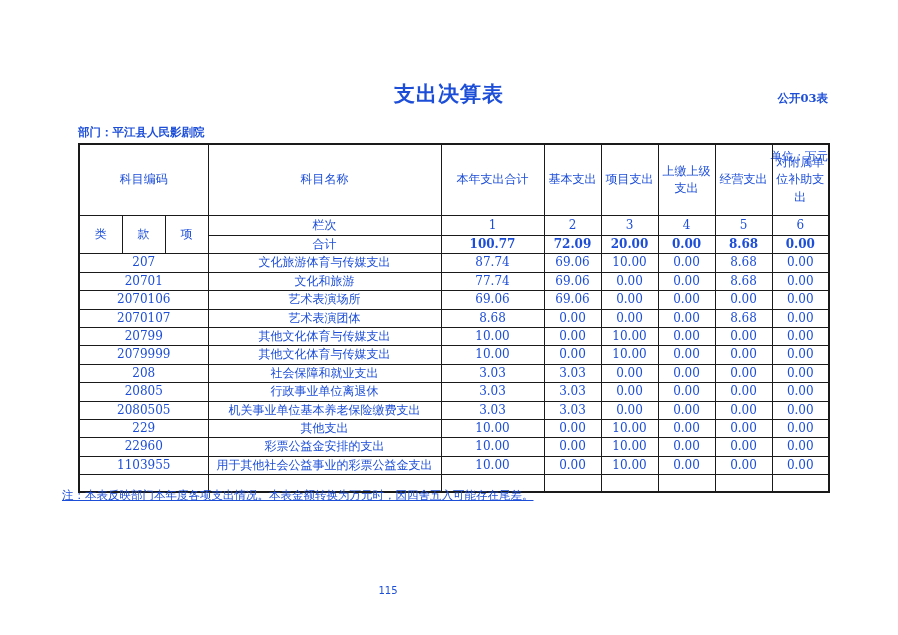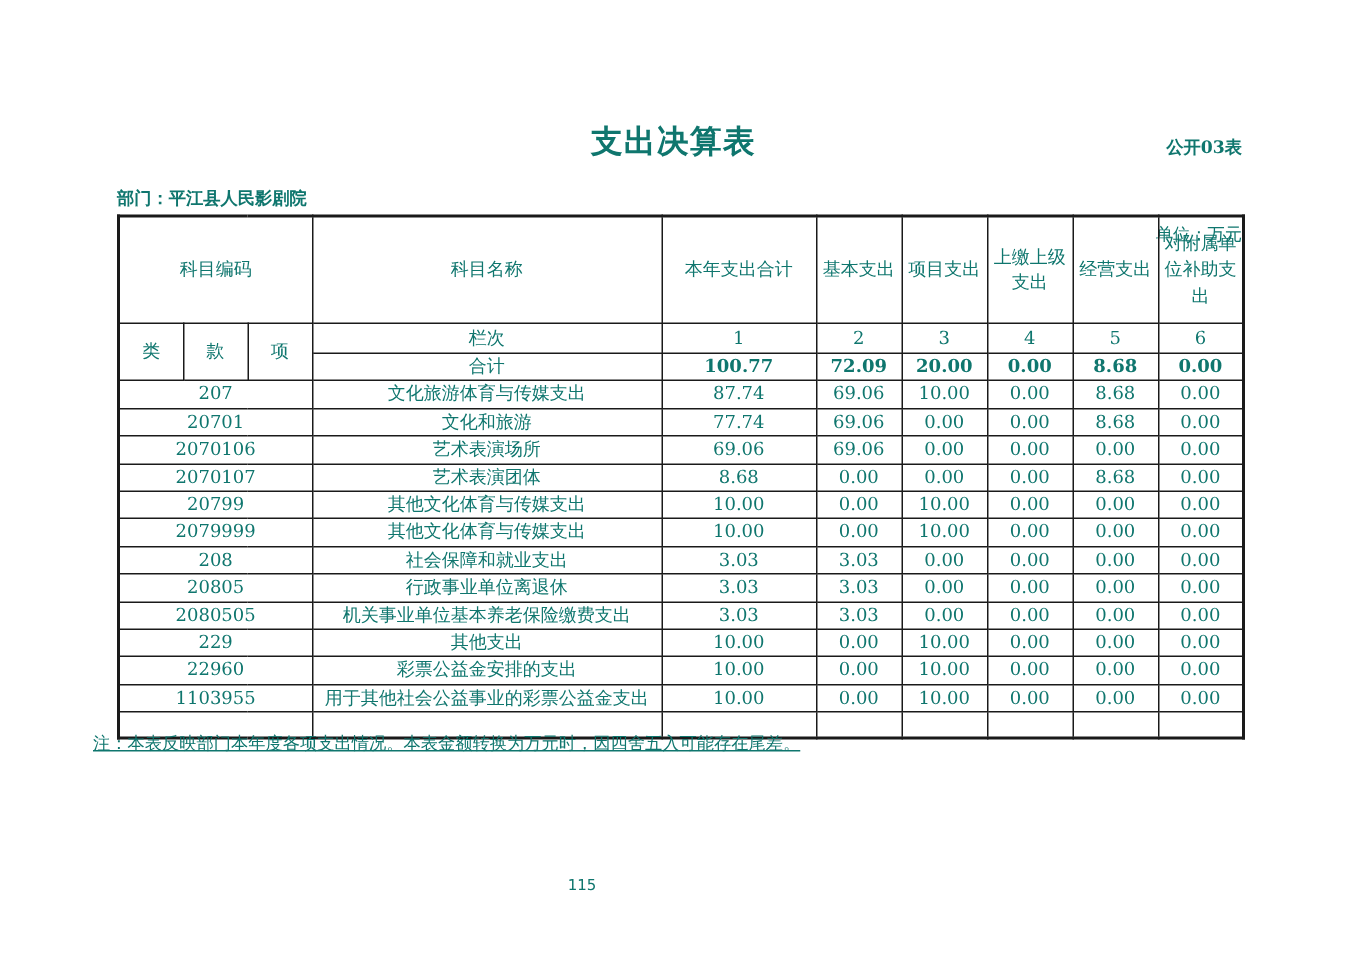--- a/index.html
+++ b/index.html
@@ -1,18 +1,18 @@
 <!DOCTYPE html>
 <html><head>
 <meta charset="utf-8">
 <style>
   html,body{margin:0;padding:0;background:#ffffff;}
   .page{
     position:relative;width:898px;height:635px;background:#ffffff;overflow:hidden;
-    font-family:"DejaVu Serif","Liberation Serif",serif;color:#0f766e;
+    font-family:"DejaVu Serif","Liberation Serif",serif;color:#1d4ed8;
   }
   .title{
     position:absolute;top:80px;left:0;width:898px;text-align:center;
     font-family:"DejaVu Sans","Liberation Sans",sans-serif;
     font-size:21px;font-weight:700;letter-spacing:1px;
   }
   .doc-label{position:absolute;top:91px;right:70px;font-size:11.5px;font-weight:bold;}
   .dept{position:absolute;top:125px;left:78px;font-size:11.5px;font-weight:bold;}
   .unit{position:absolute;top:125px;right:70px;font-size:11.5px;margin-top:24px;}
   table.main{

